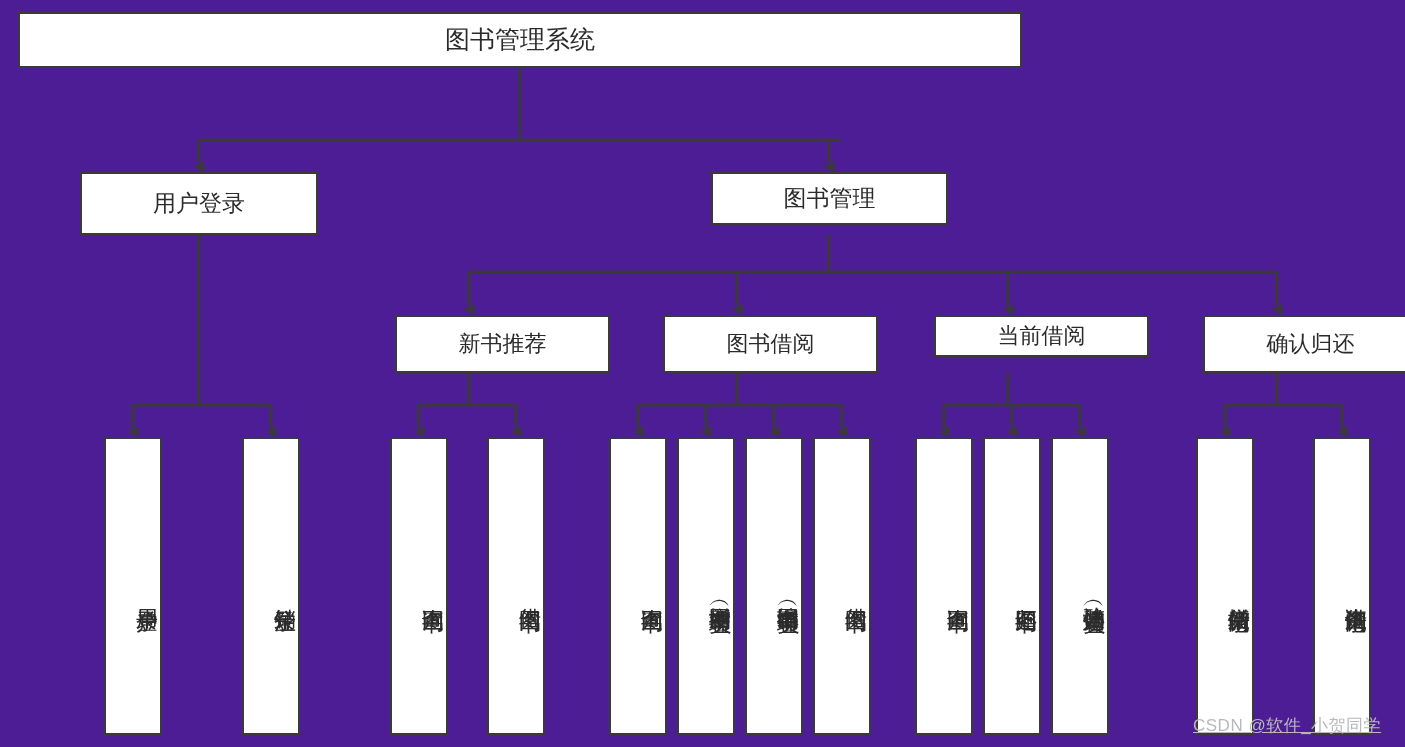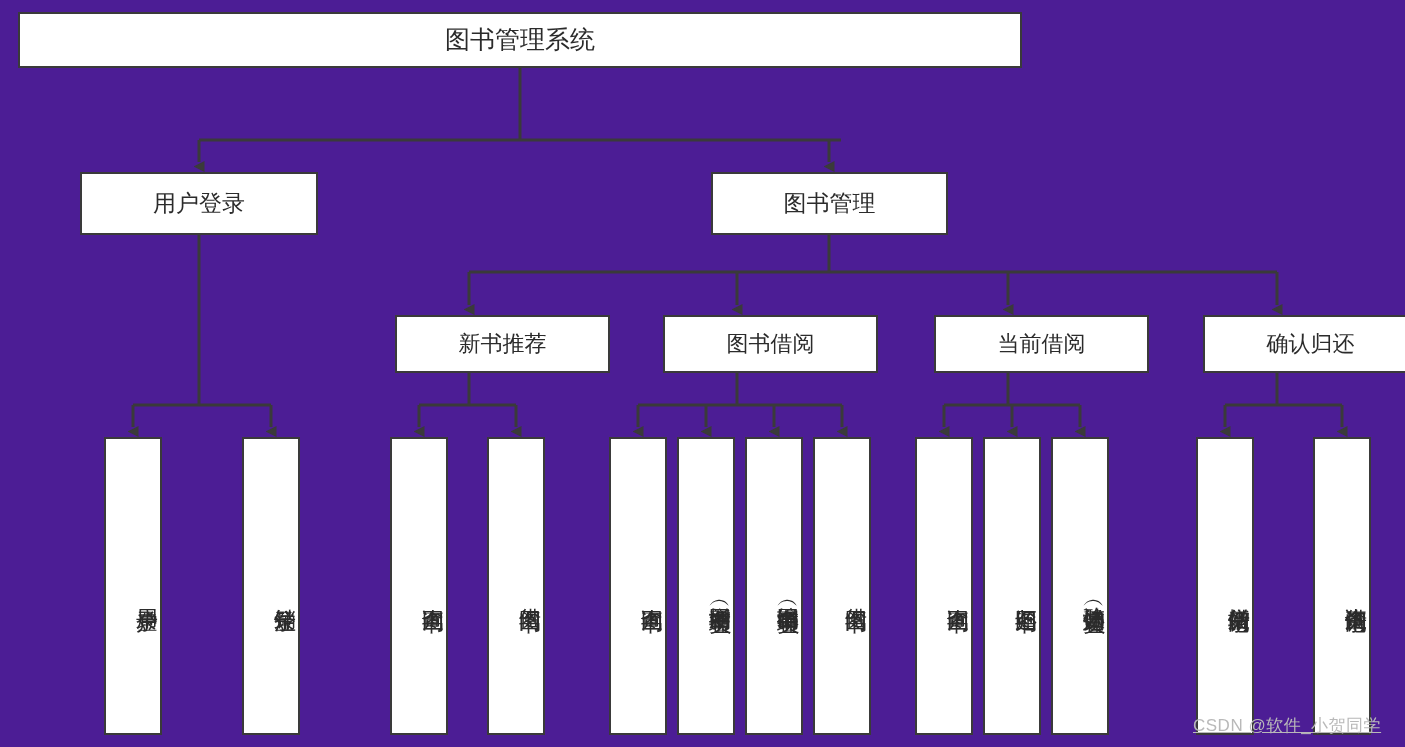--- a/index.html
+++ b/index.html
@@ -129,31 +129,31 @@
     </g>
   </svg>
 
   <div class="node root" style="left: 18px; top: 12px; width: 1004px; height: 56px;">
     <span>图书管理系统</span>
   </div>
 
   <div class="node l2" style="left: 80px; top: 172px; width: 238px; height: 63px;">
     <span>用户登录</span>
   </div>
-  <div class="node l2" style="left: 711px; top: 172px; width: 237px; height: 63px;">
+  <div class="node l2" style="left: 711px; top: 172px; width: 237px; height: 53px;">
     <span>图书管理</span>
   </div>
 
   <div class="node l3" style="left: 362px; top: 315px; width: 215px; height: 58px;">
     <span>新书推荐</span>
   </div>
   <div class="node l3" style="left: 630px; top: 315px; width: 215px; height: 58px;">
     <span>图书借阅</span>
   </div>
-  <div class="node l3" style="left: 901px; top: 315px; width: 215px; height: 58px;">
+  <div class="node l3" style="left: 901px; top: 315px; width: 215px; height: 42px;">
     <span>当前借阅</span>
   </div>
   <div class="node l3" style="left: 1170px; top: 315px; width: 215px; height: 58px;">
     <span>确认归还</span>
   </div>
 
   <div class="node leaf" style="left: 104px; top: 437px; width: 58px; height: 298px;">
     <span>用户登录</span>
   </div>
   <div class="node leaf" style="left: 242px; top: 437px; width: 58px; height: 298px;">

